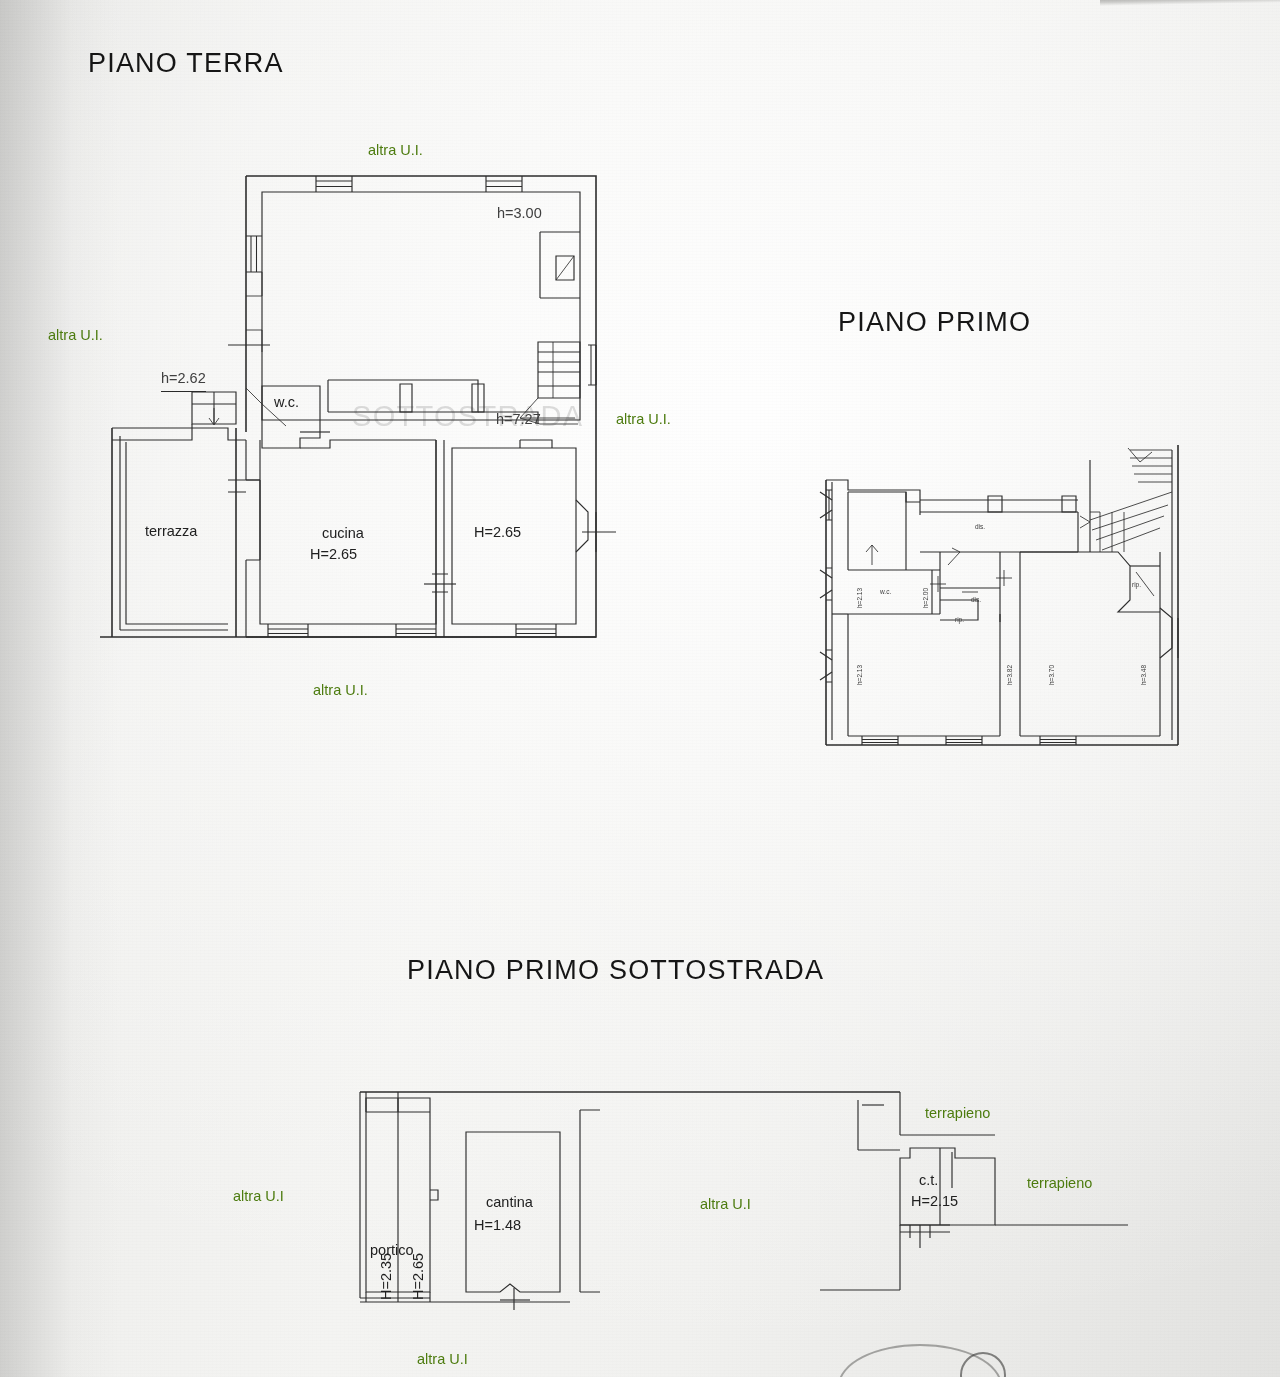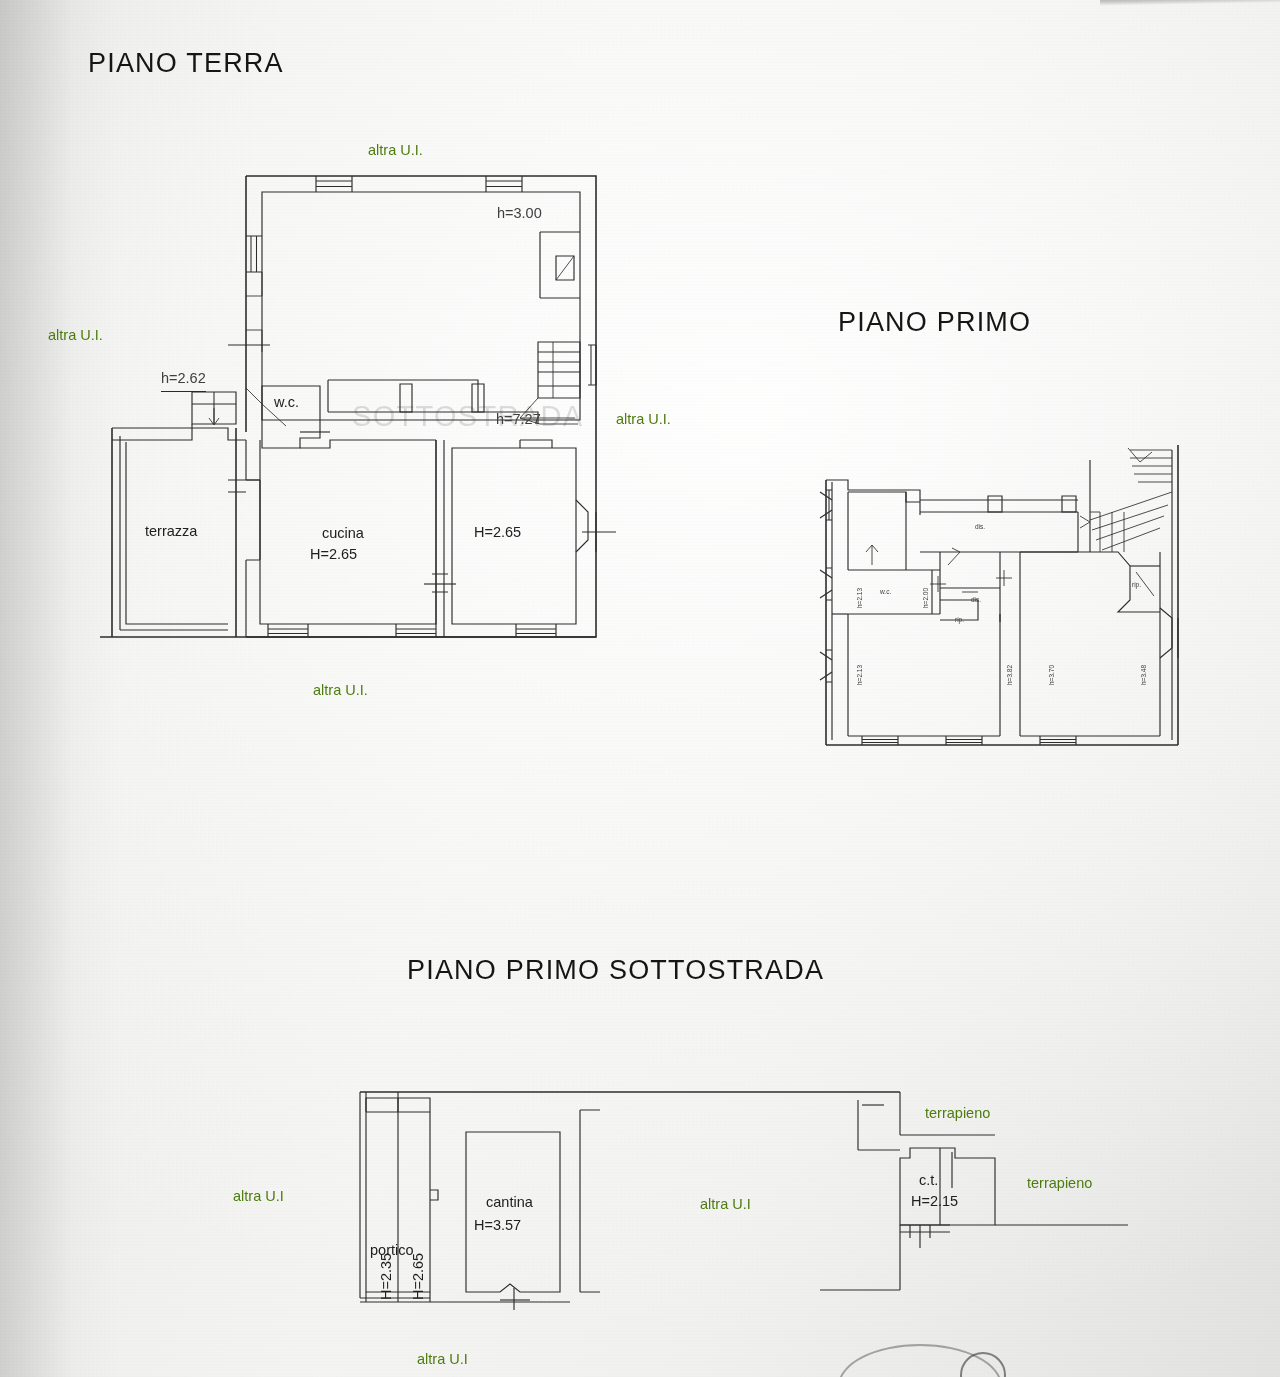--- a/index.html
+++ b/index.html
@@ -295,21 +295,21 @@
 <div class="lbl note" style="left:700px;top:1196px;">altra U.I</div>
 <div class="lbl note" style="left:417px;top:1351px;">altra U.I</div>
 <div class="lbl note" style="left:925px;top:1105px;">terrapieno</div>
 <div class="lbl note" style="left:1027px;top:1175px;">terrapieno</div>
 
 <div class="lbl room" style="left:370px;top:1242px;">portico</div>
 <div class="lbl vlab" style="left:378px;top:1300px;">H=2.35</div>
 <div class="lbl vlab" style="left:410px;top:1300px;">H=2.65</div>
 
 <div class="lbl room" style="left:486px;top:1194px;">cantina</div>
-<div class="lbl room" style="left:474px;top:1217px;">H=3.57</div>
+<div class="lbl room" style="left:474px;top:1217px;">H=1.48</div>
 
 <div class="lbl room" style="left:919px;top:1172px;">c.t.</div>
 <div class="lbl room" style="left:911px;top:1193px;">H=2.15</div>
 
 <div id="stamp"></div>
 <div id="stamp2"></div>
 
 <div id="grain"></div>
 
 </body></html>

